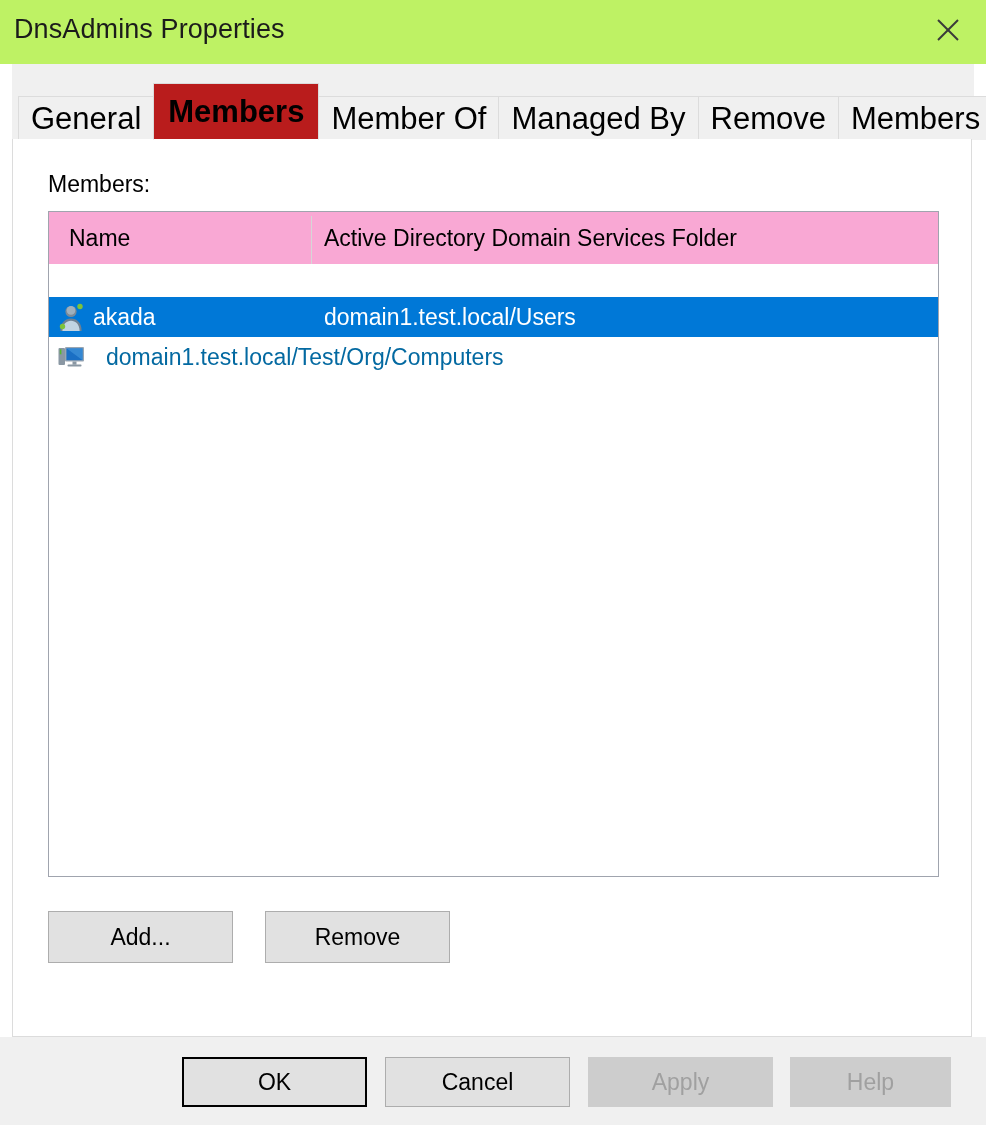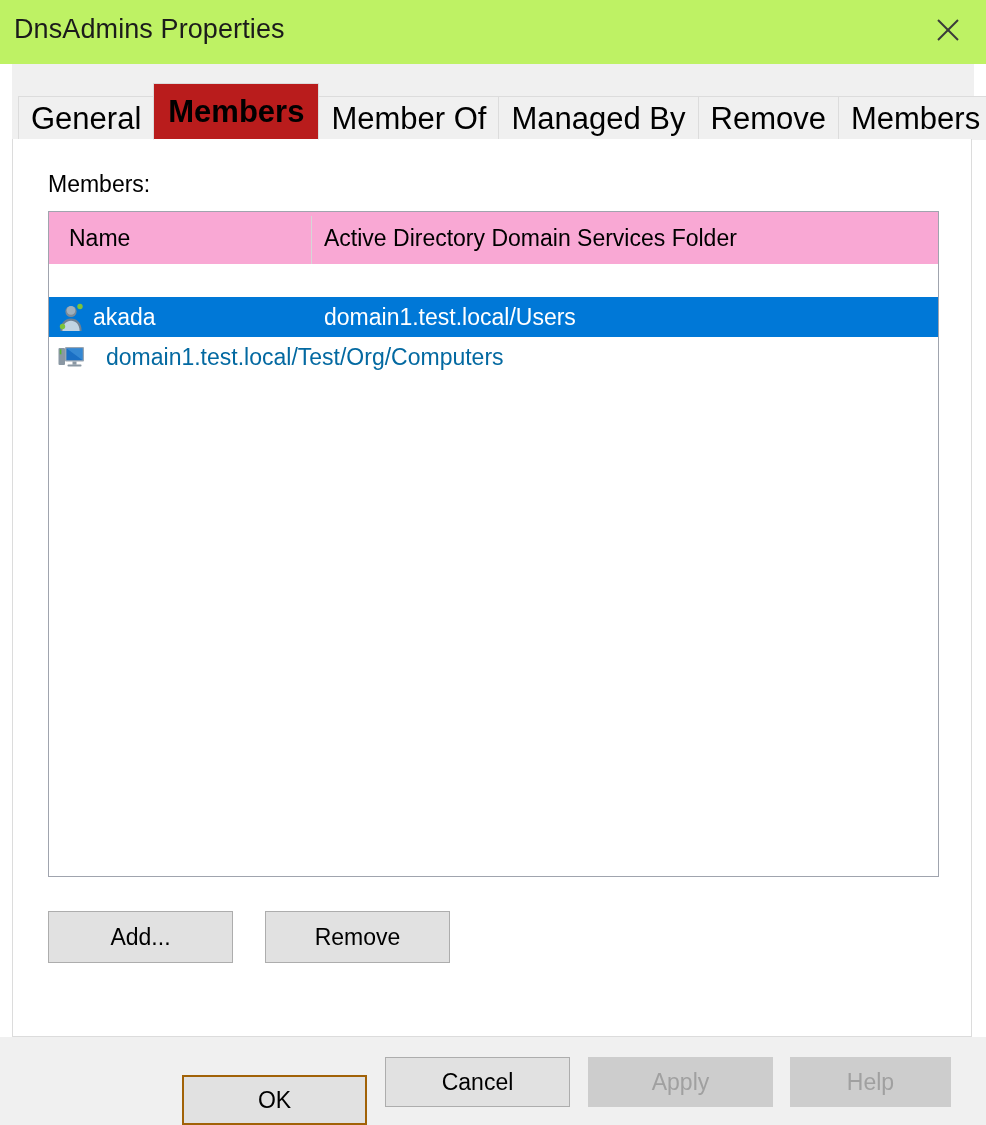--- a/index.html
+++ b/index.html
@@ -228,23 +228,22 @@
     font-family: "Liberation Sans", sans-serif;
     font-size: 23px;
     color: #000000;
     cursor: pointer;
     display: flex;
     align-items: center;
     justify-content: center;
     padding: 0;
   }
   .footer-btn.default {
-    border: 2px solid #a16207;
+    border: 2px solid #000000;
     outline: 1px solid #f0f0f0;
-    margin-top: 18px;
   }
   .footer-btn.disabled {
     background: #cdcdcd;
     border: 1px solid #cdcdcd;
     color: #a0a0a0;
     cursor: default;
   }
   #ok-button     { left: 182px; width: 185px; }
   #cancel-button { left: 385px; width: 185px; }
   #apply-button  { left: 588px; width: 185px; }

